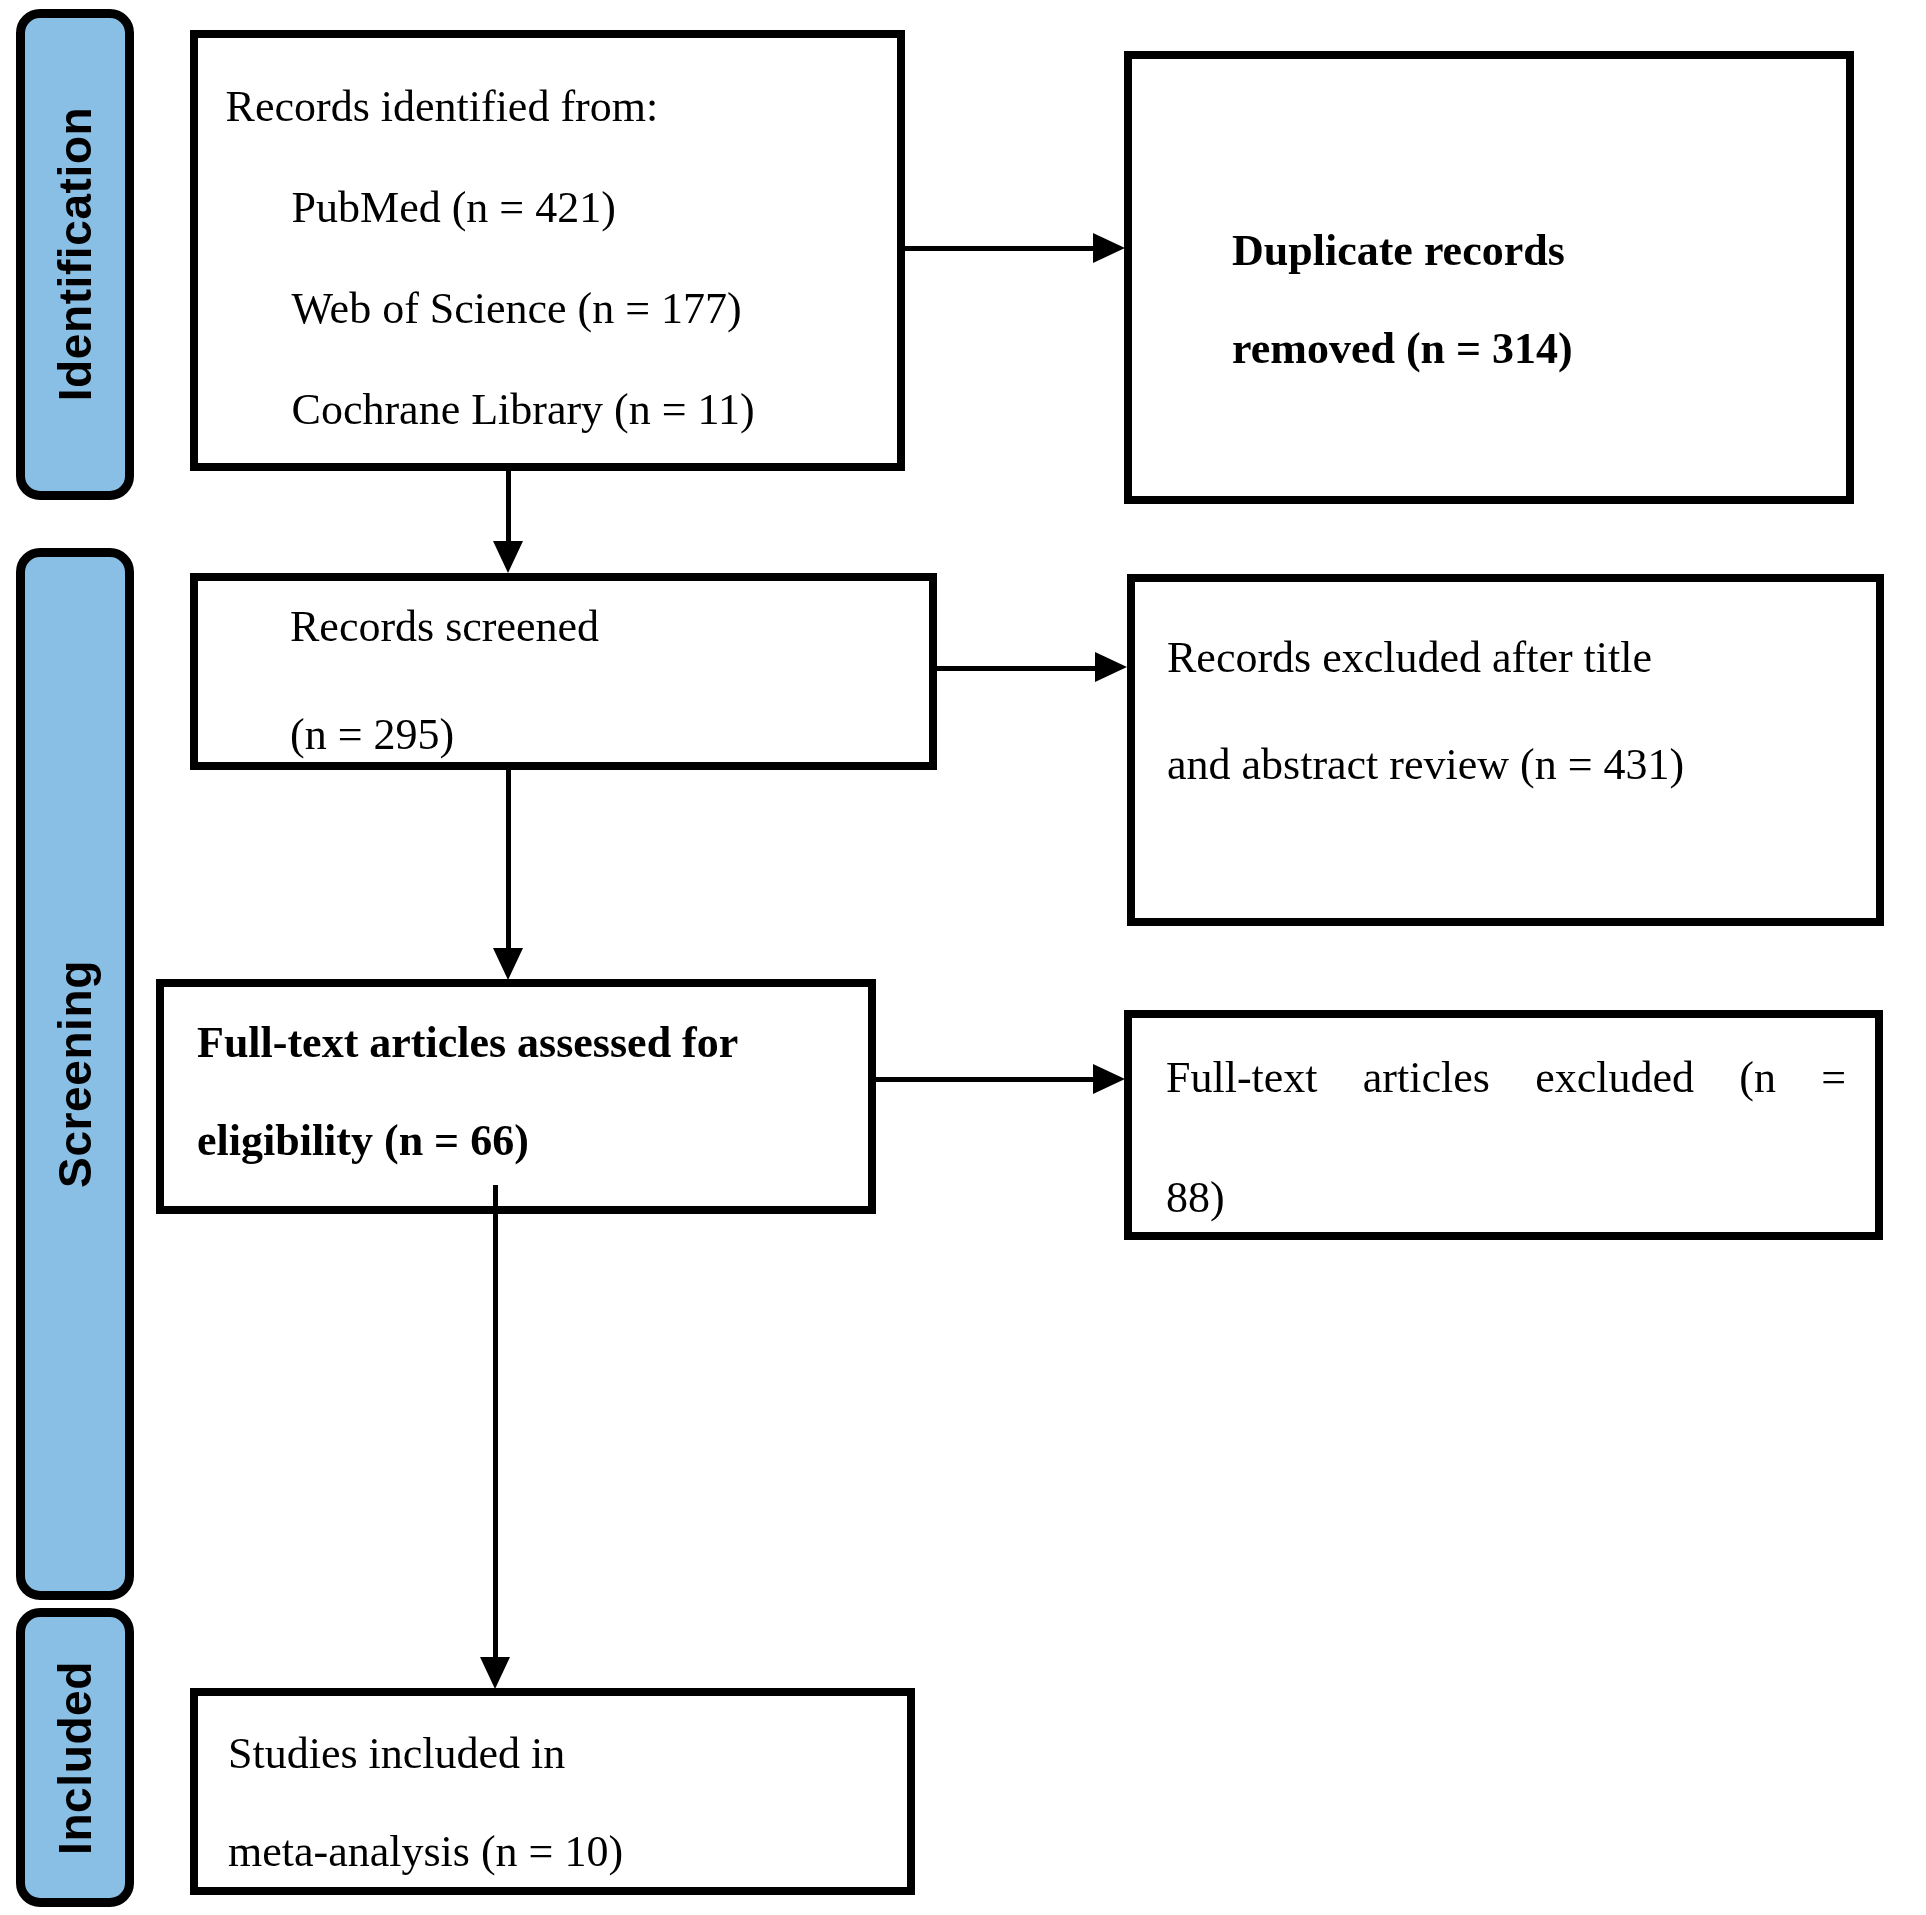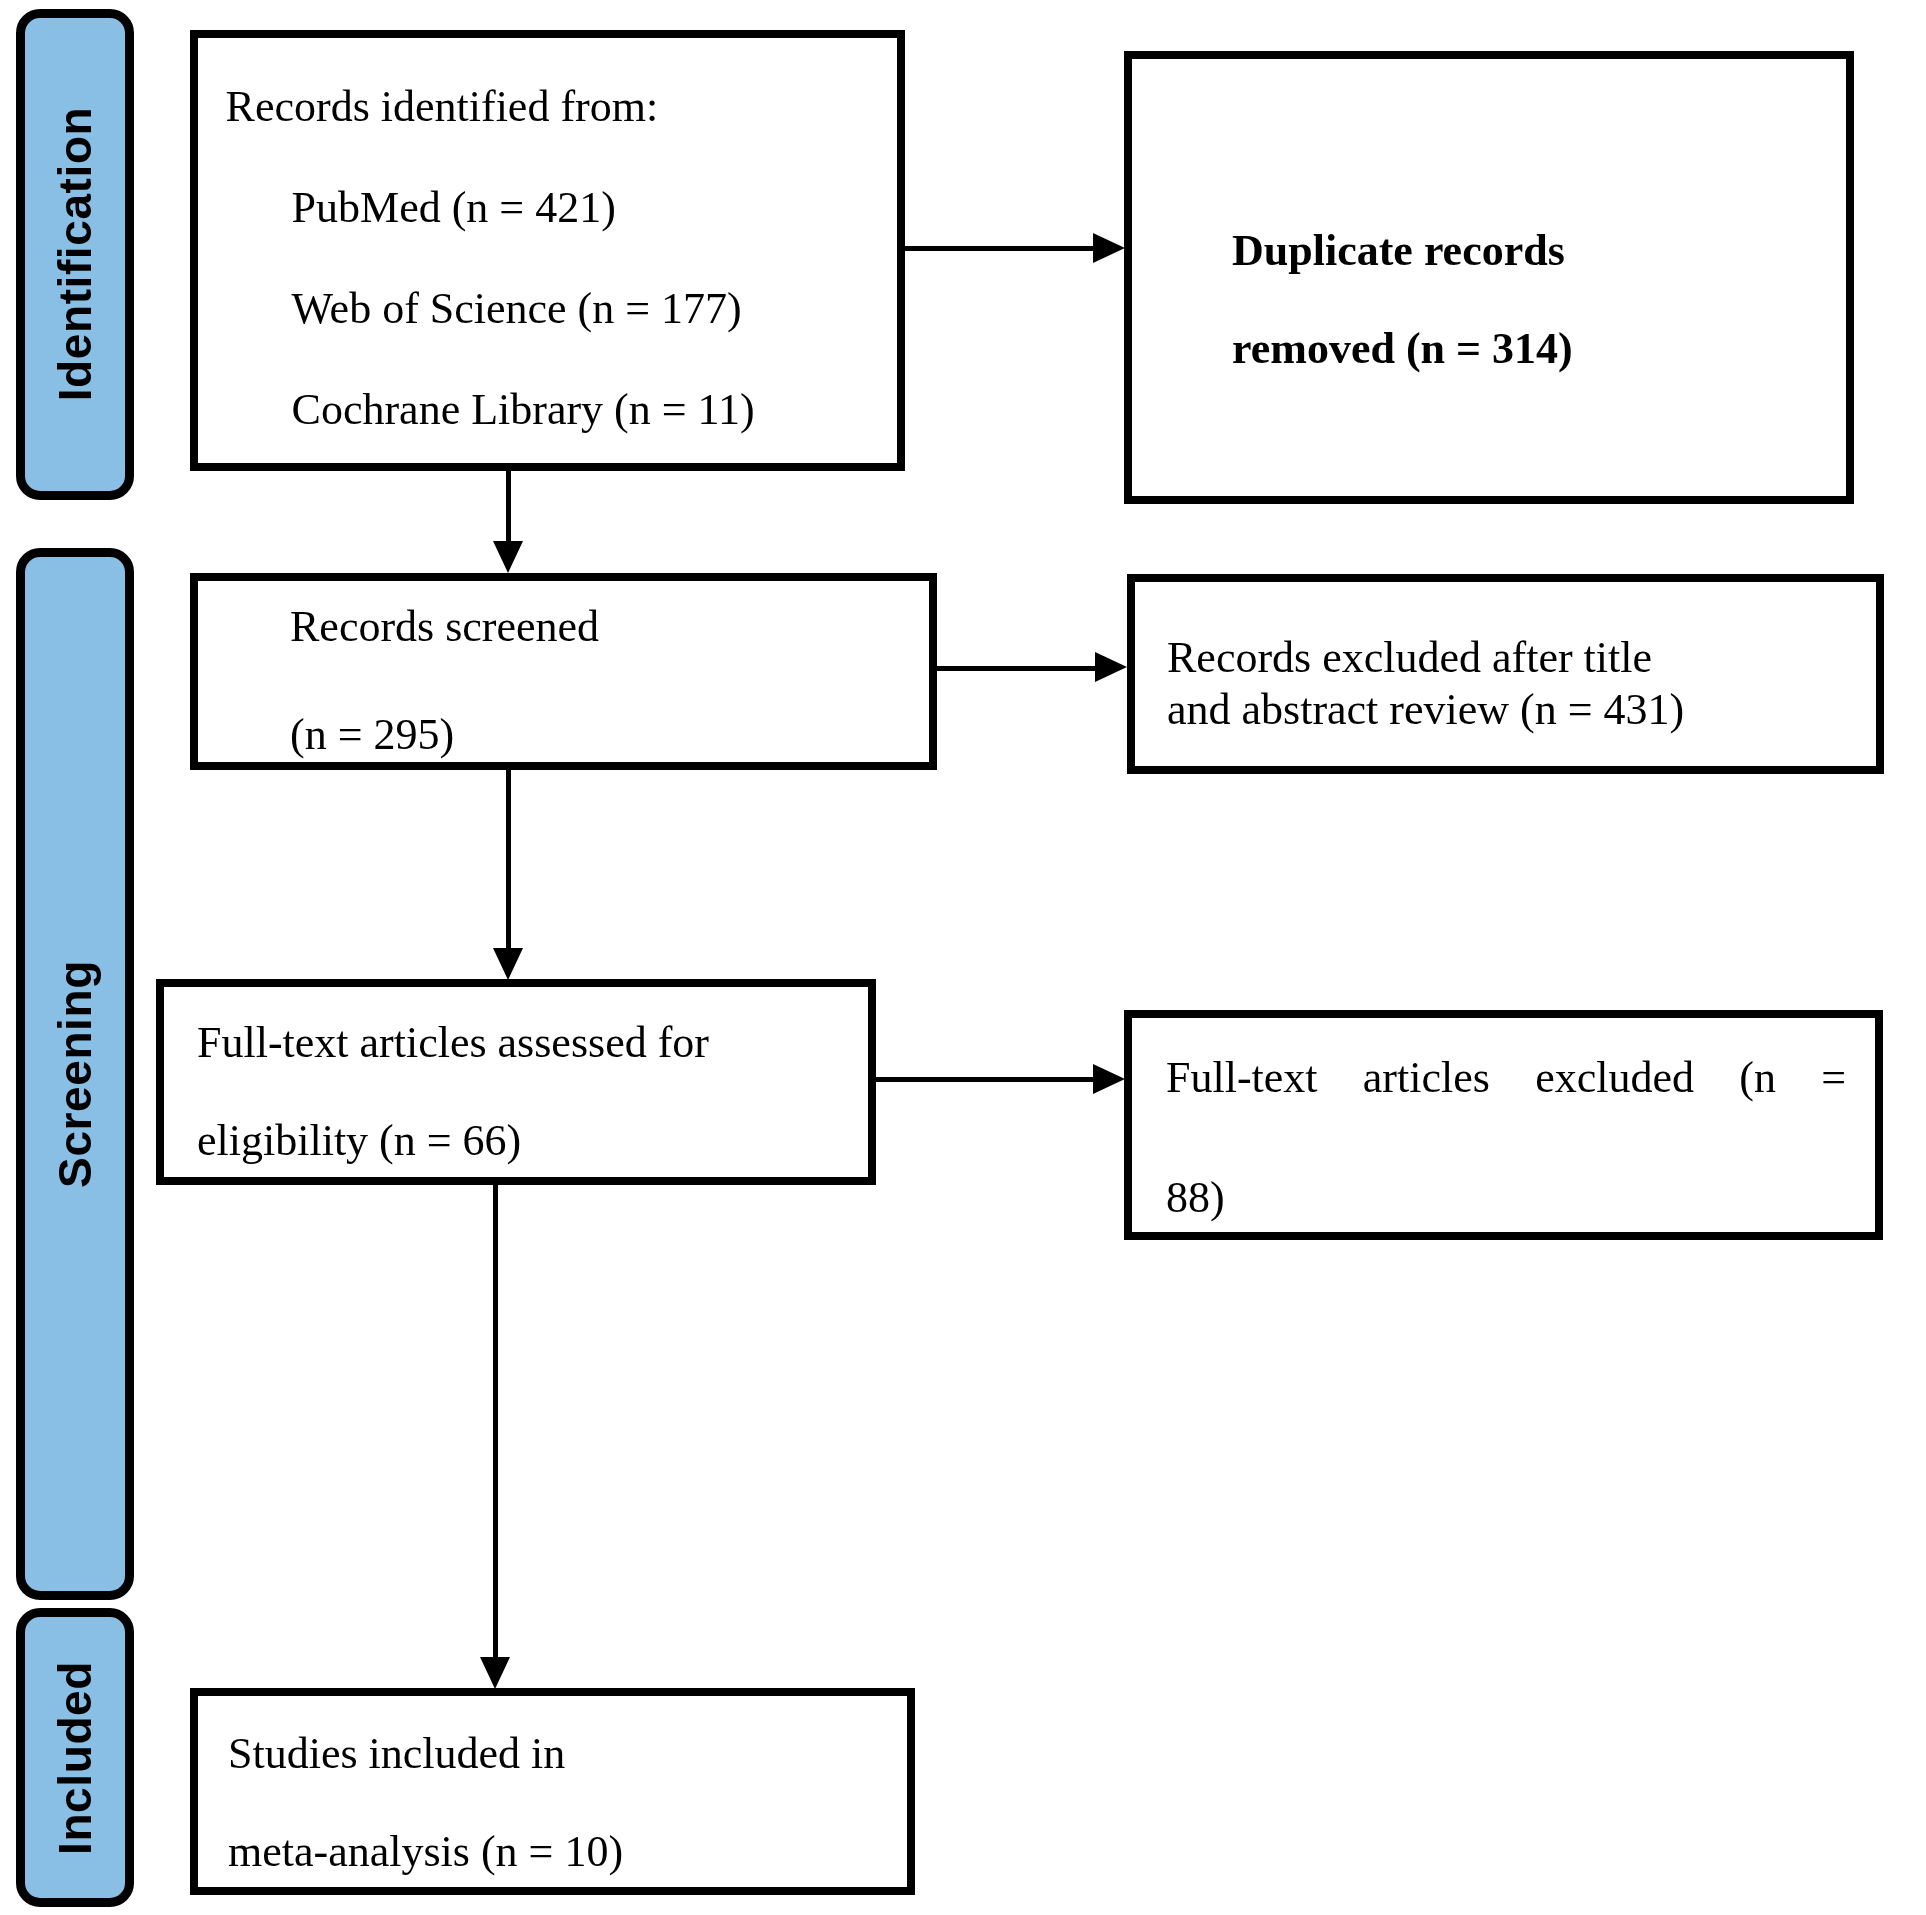--- a/index.html
+++ b/index.html
@@ -62,22 +62,22 @@
     height: 52px;
     line-height: 52px;
     font-size: 44px;
     white-space: nowrap;
   }
   .indent { margin-left: 66px; }
 
   .box-identified  { left: 190px;  top: 30px;   width: 715px; height: 441px; padding: 43px 23px 0 27.6px;  row-gap: 49px; }
   .box-duplicates  { left: 1124px; top: 51px;   width: 730px; height: 453px; padding: 166px 23px 0 100px; row-gap: 46px; font-weight: bold; }
   .box-screened    { left: 190px;  top: 573px;  width: 747px; height: 197px; padding: 20px 23px 0 92px; row-gap: 56px; }
-  .box-excluded-ta { left: 1127px; top: 574px; width: 757px; height: 200px; padding: 50px 23px 0 32px;  }
-  .box-ft-assessed { left: 156px;  top: 979px; width: 720px; height: 206px; padding: 30px 11.5px 0 33px;  row-gap: 46px; }
+  .box-excluded-ta { left: 1127px; top: 574px; width: 757px; height: 352px; padding: 50px 23px 0 32px;  row-gap: 55px; }
+  .box-ft-assessed { left: 156px;  top: 979px; width: 720px; height: 235px; padding: 30px 11.5px 0 33px;  row-gap: 46px; font-weight: bold; }
   .box-ft-excluded { left: 1124px; top: 1010px; width: 759px; height: 230px; padding: 34px 29px 0 34px;  row-gap: 68px; }
   .box-included    { left: 190px;  top: 1688px; width: 725px; height: 207px; padding: 32px 23px 0 30px;  row-gap: 46px; }
 
   
   .jline {
     text-align: justify;
     overflow: hidden;
     white-space: normal;
   }
   .jline::after {

